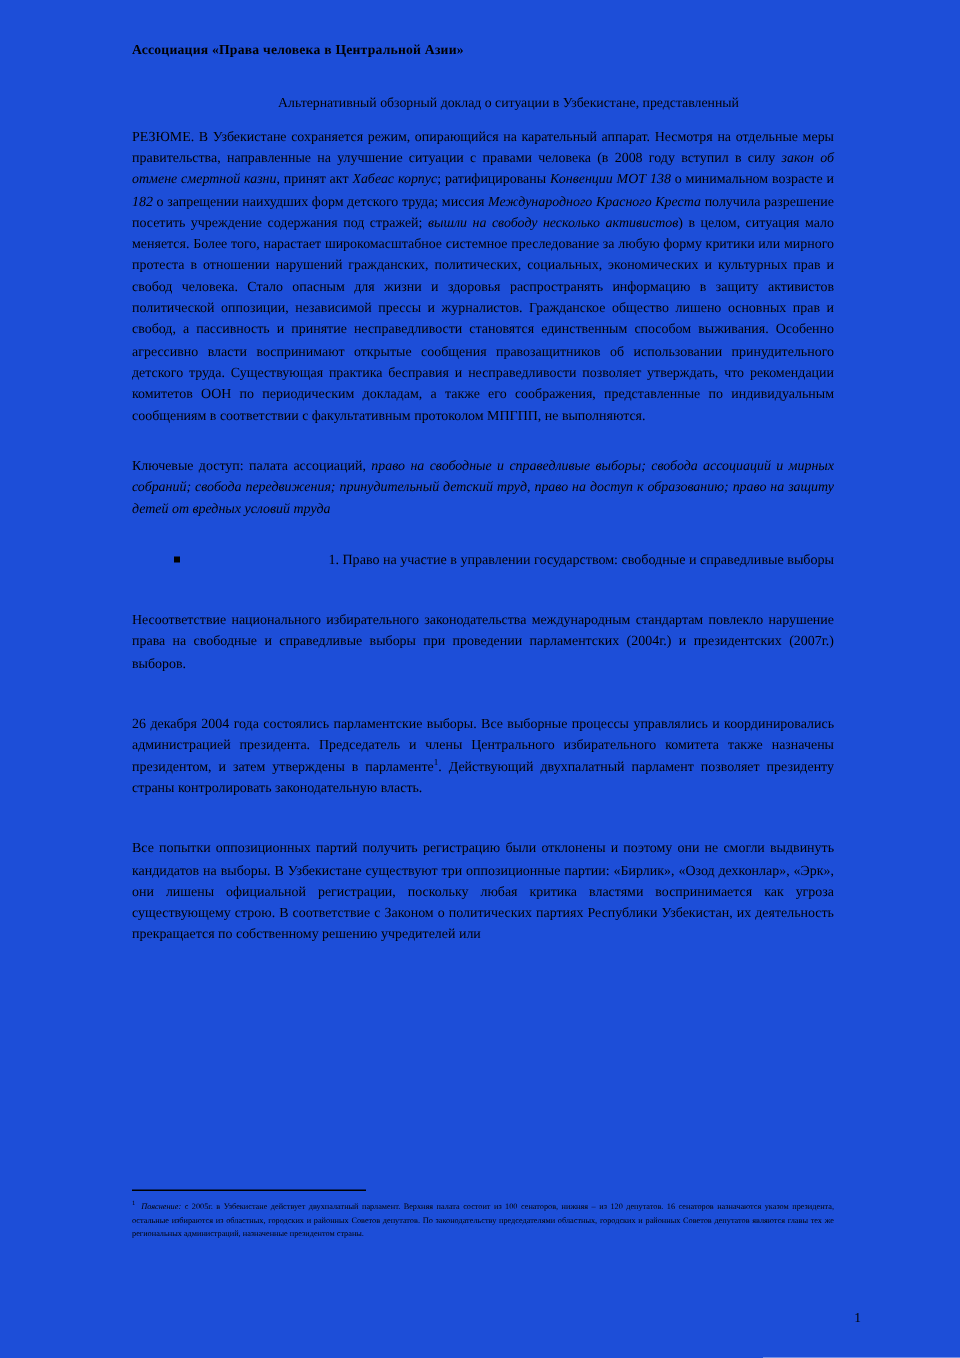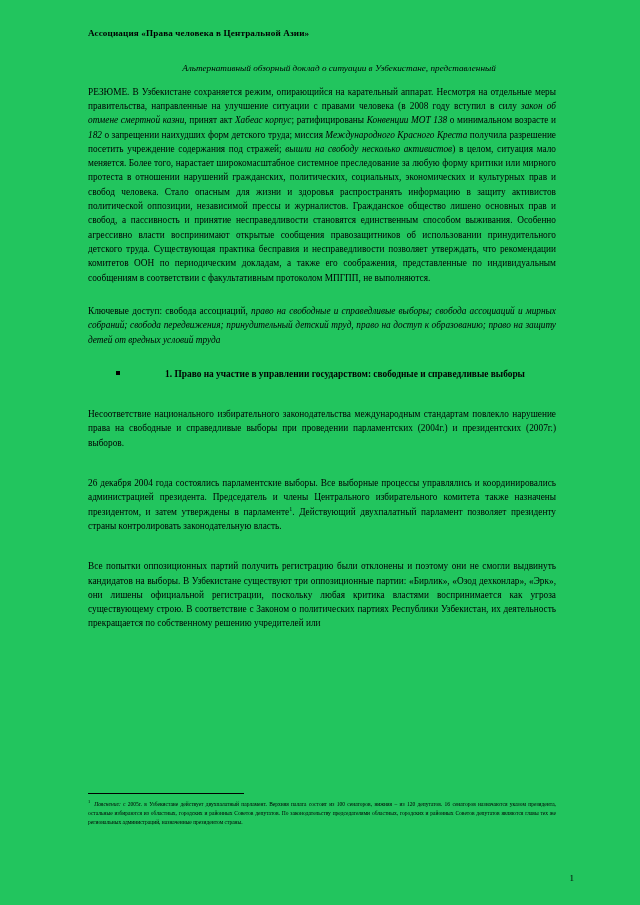--- a/index.html
+++ b/index.html
@@ -14,41 +14,40 @@
     color: #000000;
     position: relative;
     overflow: hidden;
   }
   .page {
     position: absolute;
     left: 0;
     top: 0;
     width: 640px;
     height: 905px;
-    background: #22c55e;
+    background: #1d4ed8;
   }
   .content {
     position: absolute;
     left: 88px;
     top: 28px;
     width: 468px;
   }
 
   .org-title {
     font-size: 9.1px;
     font-weight: bold;
     letter-spacing: 0.15px;
     line-height: 1.25;
     margin: 0 0 0 0;
     text-align: left;
   }
 
   .subtitle-block {
     margin-top: 22px;
-    font-style: italic;
     font-size: 9.2px;
     line-height: 1.55;
     text-align: center;
   }
   .subtitle-line-1 {
     display: block;
     padding-left: 34px;
   }
   .subtitle-line-2 {
     display: block;
@@ -80,25 +79,25 @@
     line-height: 1.54;
     text-align: justify;
     text-align-last: left;
   }
   .keywords .kw-italic { font-style: italic; }
 
   .section-heading {
     margin-top: 20px;
     margin-left: 28px;
     font-size: 9.4px;
-    font-weight: bold;
+    font-weight: normal;
     line-height: 1.5;
     position: relative;
     padding-left: 18px;
-    text-align: center;
+    text-align: right;
   }
   .section-heading .bullet {
     position: absolute;
     left: 0;
     top: 4px;
     width: 4px;
     height: 4px;
     background: #000;
     display: block;
   }
@@ -152,21 +151,21 @@
 
     <div class="org-title">Ассоциация «Права человека в Центральной Азии»</div>
 
     <div class="subtitle-block">
       <span class="subtitle-line-1">Альтернативный обзорный доклад о ситуации в Узбекистане, представленный</span>
     </div>
 
 
     <div class="para summary"><span>РЕЗЮМЕ.</span><span> В Узбекистане сохраняется режим, опирающийся на карательный аппарат. Несмотря на отдельные меры правительства, направленные на улучшение ситуации с правами человека (в 2008 году вступил в силу </span><i>закон об отмене смертной казни</i><span>, принят акт </span><i>Хабеас корпус</i><span>; ратифицированы </span><i>Конвенции МОТ 138</i><span> о минимальном возрасте и </span><i>182</i><span> о запрещении наихудших форм детского труда; миссия </span><i>Международного Красного Креста</i><span> получила разрешение посетить учреждение содержания под стражей; </span><i>вышли на свободу несколько активистов</i><span>) в целом, ситуация мало меняется. Более того, нарастает широкомасштабное системное преследование за любую форму критики или мирного протеста в отношении нарушений гражданских, политических, социальных, экономических и культурных прав и свобод человека. Стало опасным для жизни и здоровья распространять информацию в защиту активистов политической оппозиции, независимой прессы и журналистов. Гражданское общество лишено основных прав и свобод, а пассивность и принятие несправедливости становятся единственным способом выживания. Особенно агрессивно власти воспринимают открытые сообщения правозащитников об использовании принудительного детского труда. Существующая практика бесправия и несправедливости  позволяет утверждать, что рекомендации комитетов ООН по периодическим докладам, а также его соображения, представленные по индивидуальным сообщениям в соответствии с факультативным протоколом МПГПП, не выполняются.</span></div>
 
-    <div class="keywords"><span>Ключевые доступ:</span><span> свобода ассоциаций, </span><span class="kw-italic">право на свободные и справедливые выборы; свобода ассоциаций и мирных собраний; свобода передвижения; принудительный детский труд, право на доступ к образованию; право на защиту детей от вредных условий труда</span></div>
+    <div class="keywords"><span>Ключевые доступ:</span><span> палата ассоциаций, </span><span class="kw-italic">право на свободные и справедливые выборы; свобода ассоциаций и мирных собраний; свобода передвижения; принудительный детский труд, право на доступ к образованию; право на защиту детей от вредных условий труда</span></div>
 
     <div class="section-heading"><span class="bullet"></span><span>1. Право на участие в управлении государством: свободные и справедливые выборы</span></div>
 
     <div class="para">Несоответствие национального избирательного законодательства международным стандартам повлекло нарушение права на свободные и справедливые выборы при проведении парламентских (2004г.) и президентских (2007г.) выборов.</div>
 
     <div class="para"><span>26 декабря 2004 года состоялись парламентские выборы. Все выборные процессы управлялись и координировались администрацией президента. Председатель и члены Центрального избирательного комитета также назначены президентом, и затем утверждены в парламенте</span><sup class="fn-ref">1</sup><span>. Действующий двухпалатный парламент позволяет президенту страны контролировать законодательную власть.</span></div>
 
     <div class="para">Все попытки оппозиционных партий получить регистрацию были отклонены и поэтому они не смогли выдвинуть кандидатов на выборы. В Узбекистане существуют три оппозиционные партии: «Бирлик», «Озод дехконлар», «Эрк», они лишены официальной регистрации, поскольку любая критика властями воспринимается как угроза существующему строю. В соответствие с Законом о  политических партиях Республики Узбекистан, их деятельность прекращается по собственному решению учредителей или</div>
 
   </div>

